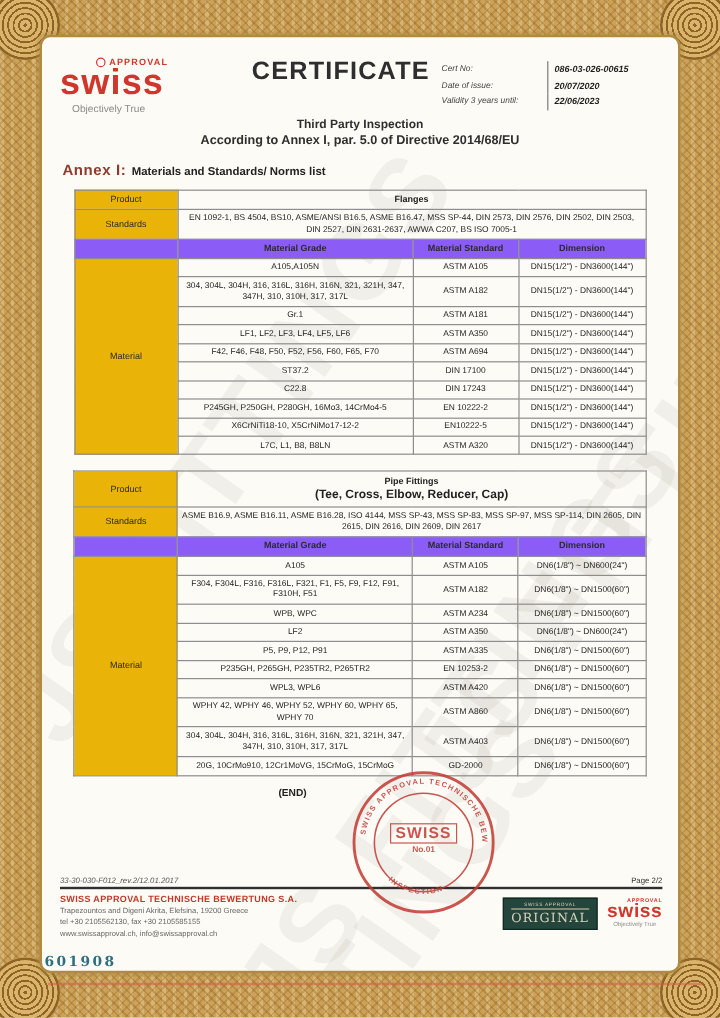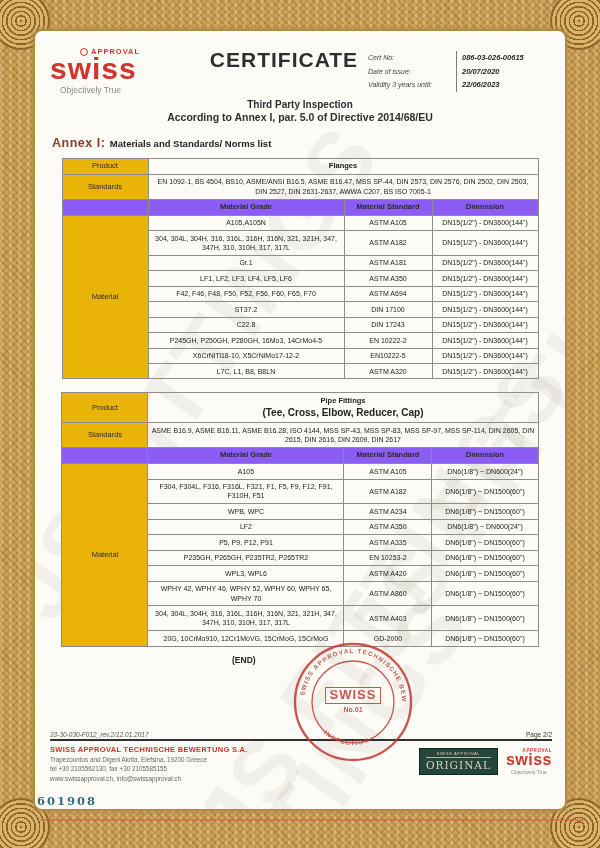--- a/index.html
+++ b/index.html
@@ -73,21 +73,21 @@
   .stamp-no{font-size:7px;font-weight:bold;margin-top:2px;}
   
   .footer{position:absolute;left:15px;right:13px;bottom:26px;z-index:2;}
   .form-line{display:flex;justify-content:space-between;align-items:flex-end;font-size:6.5px;color:#555;}
   .form-no{font-style:italic;}
   .page-no{color:#333;}
   .footer-rule{border-top:2px solid #2f2f2f;margin:1px 0 4px 0;}
   .footer-body{display:flex;justify-content:space-between;align-items:flex-start;}
   .company{font-size:7.5px;font-weight:bold;color:#c0392b;letter-spacing:.3px;}
   .addr{font-size:6.3px;color:#666;line-height:1.5;margin-top:1px;}
-  .footer-right{display:flex;align-items:flex-end;gap:8px;padding-top:3px;}
+  .footer-right{display:flex;align-items:flex-start;gap:8px;padding-top:3px;}
   .orig-badge{background:#24453b;border:1px solid #0e271f;padding:2px 6px 3px 6px;text-align:center;color:#d9d2bb;}
   .badge-top{font-size:4px;letter-spacing:.6px;border-bottom:.5px solid #bdb69e;padding-bottom:1px;margin-bottom:1px;white-space:nowrap;}
   .badge-main{font-family:"DejaVu Serif", serif;font-size:10.5px;letter-spacing:1px;}
   .logo-small{text-align:center;}
   .ls-approval{color:#d0362c;font-size:4.5px;font-weight:bold;letter-spacing:.6px;text-align:right;}
   .ls-swiss{font-size:16px;font-weight:800;color:#d0362c;text-transform:lowercase;letter-spacing:.5px;line-height:.9;}
   .ls-tag{color:#8a8a8a;font-size:5px;margin-top:1px;}
   
   .serial{position:absolute;left:2px;bottom:1px;z-index:2;font-family:"DejaVu Serif", serif;
     font-size:11.5px;font-weight:bold;color:#2e6f7d;letter-spacing:2px;}

